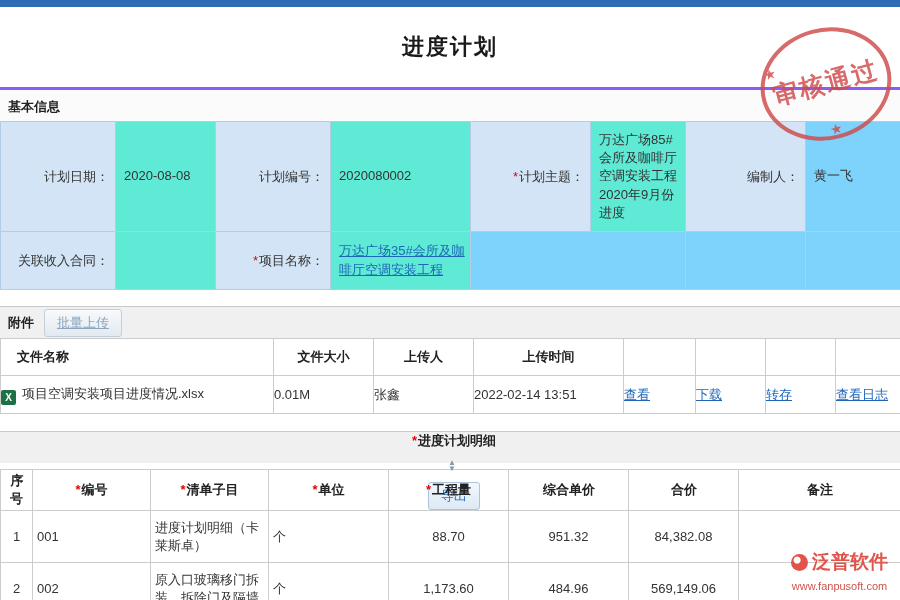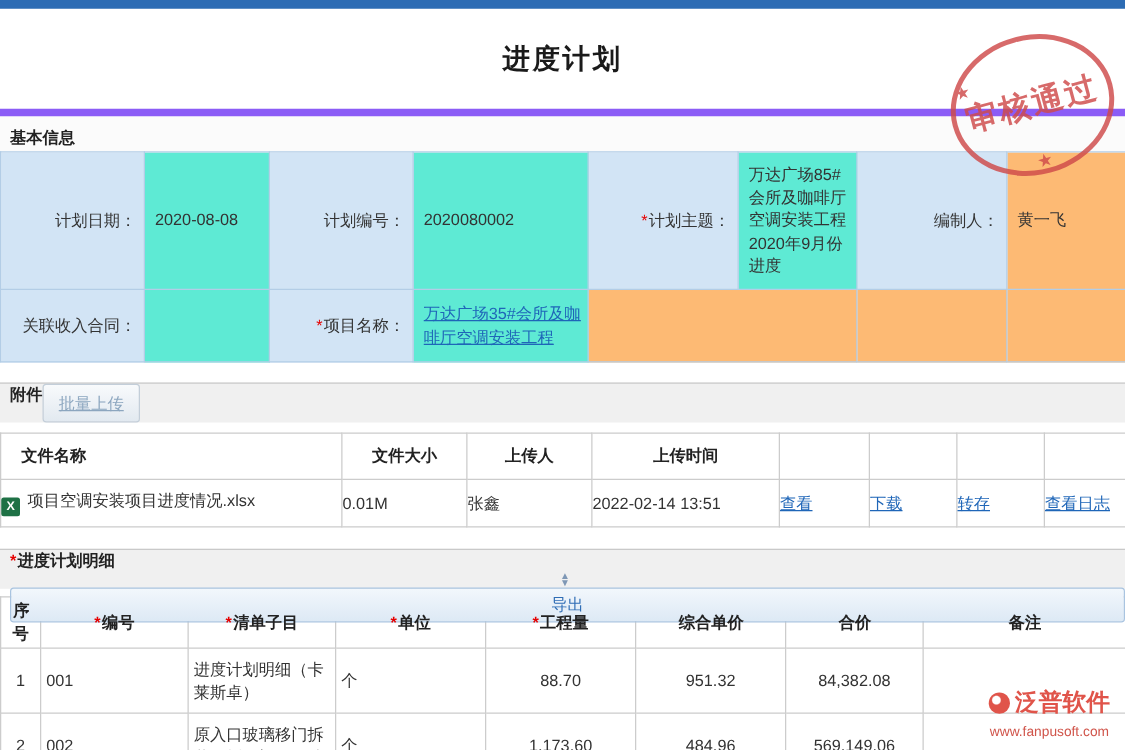--- a/index.html
+++ b/index.html
@@ -17,43 +17,43 @@
   .stamp { position:absolute; top:28px; right:8px; width:132px; height:112px;
            transform:rotate(-15deg); z-index:6; opacity:.82; pointer-events:none; }
   .stamp-ring { position:absolute; inset:0; border:4px solid #cf4a4a; border-radius:50%; }
   .stamp-text { position:absolute; left:0; right:0; top:50%; transform:translateY(-54%);
                 text-align:center; font-size:25px; font-weight:bold; color:#cf4a4a; letter-spacing:2px; }
   .stamp-star { position:absolute; color:#cf4a4a; font-size:14px; }
   .stamp-star.s1 { left:8px; top:24px; }
   .stamp-star.s2 { left:58px; bottom:2px; }
 
   
-  .sec1 { border-top:6px solid #8b5cf6; background:#fbfbfb; height:34px; line-height:34px;
+  .sec1 { border-top:3px solid #8b5cf6; background:#fbfbfb; height:34px; line-height:34px;
           padding-left:8px; font-weight:bold; color:#222; }
   .gray-bar { border-top:1px solid #c9c9c9; background:#f0f0f0; height:32px;
-              display:flex; padding-left:8px; }
+              display:flex; align-items:center; gap:10px; padding-left:8px; }
   .bar-label { font-weight:bold; color:#222; }
   .req { color:#e60000; margin-right:1px; }
 
   
   table { border-collapse:collapse; table-layout:fixed; width:900px; }
   .basic td { border:1px solid #b3cde6; font-size:13px; vertical-align:middle; }
   .basic .r1 td { height:110px; }
   .basic .r2 td { height:58px; }
   .basic .lbl { background:#d2e4f5; text-align:right; padding:4px 6px 4px 2px; color:#333; }
   .basic .val { background:#5eead4; text-align:left; padding:4px 4px 4px 8px; line-height:1.4; }
-  .basic .blue { background:#fdba74; }
+  .basic .blue { background:#7dd3fc; }
   .basic a { color:#1f66b8; text-decoration:underline; cursor:pointer; }
 
   .btn { font-size:13px; border-radius:3px; padding:4px 12px; cursor:pointer; display:inline-block; }
   .btn-upload { color:#8ca6bf; background:linear-gradient(#f8fafc,#e2e9f0); border:1px solid #c3ced9;text-decoration:underline; }
   .btn-export { color:#2f6db5; background:linear-gradient(#f2f7fc,#dde9f5); border:1px solid #a9c4e0; }
 
   
-  .attach { margin-top:8px; }
+  .attach { }
   .attach th, .attach td { border:1px solid #ccc; font-size:13px; }
   .attach th { height:37px; font-weight:bold; color:#222; background:#fff; }
   .attach td { height:38px; color:#333; }
   .attach th.fname { text-align:left; padding-left:16px; }
   .attach td.fname { text-align:left; }
   .attach a { color:#1f66b8; text-decoration:underline; cursor:pointer; }
   .xls-icon { display:inline-block; width:15px; height:15px; background:#1e7145; color:#fff;
               font-size:10px; font-weight:bold; line-height:15px; text-align:center;
               border-radius:2px; margin-right:6px; vertical-align:-3px; }
 

